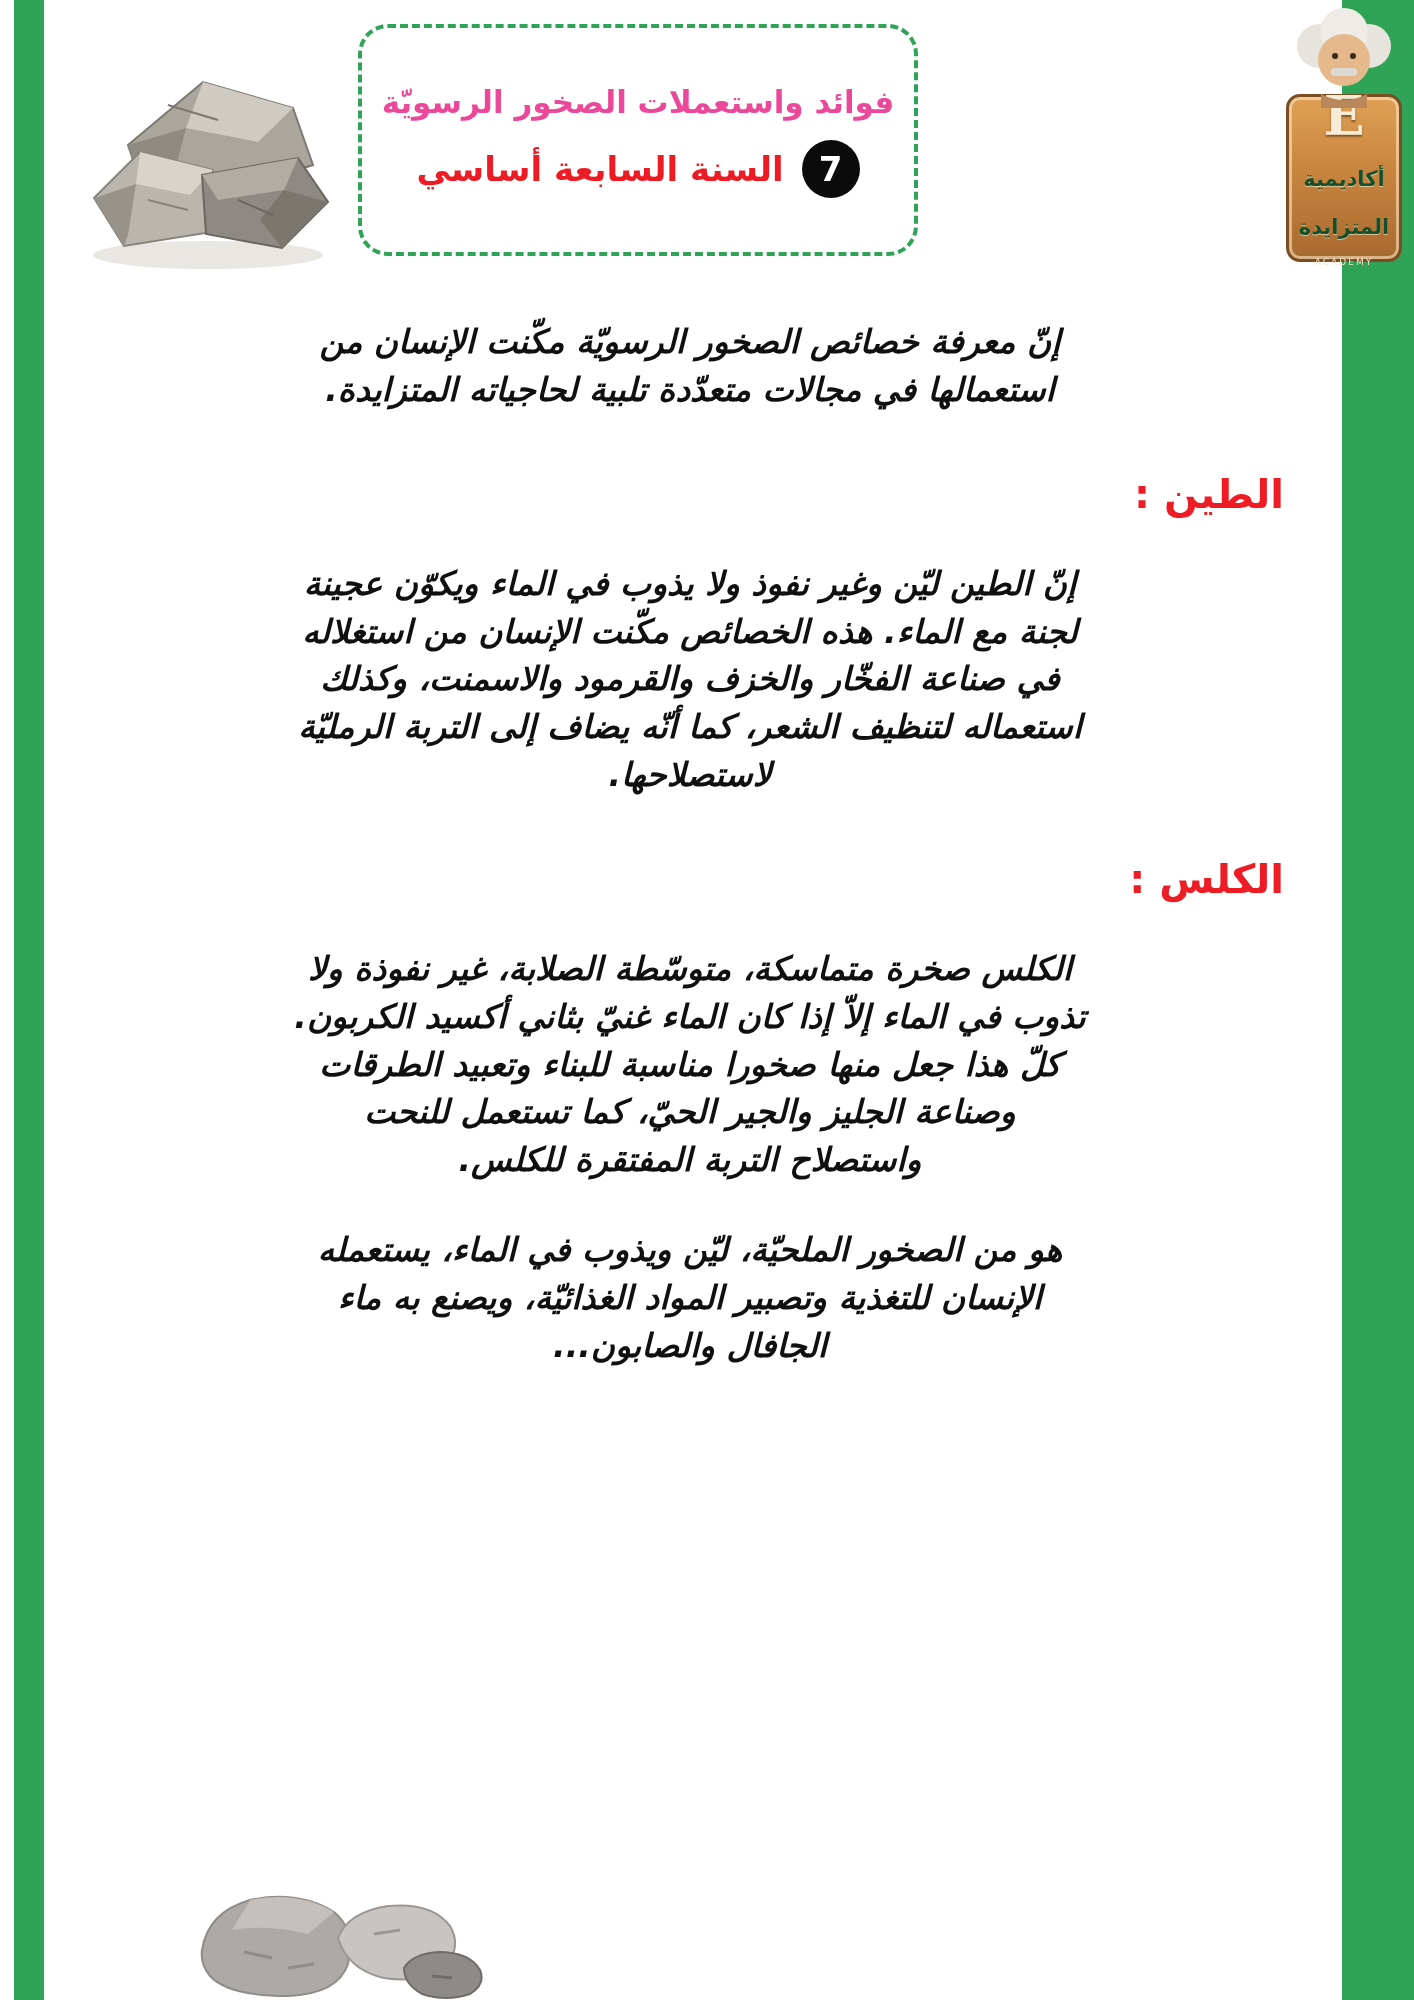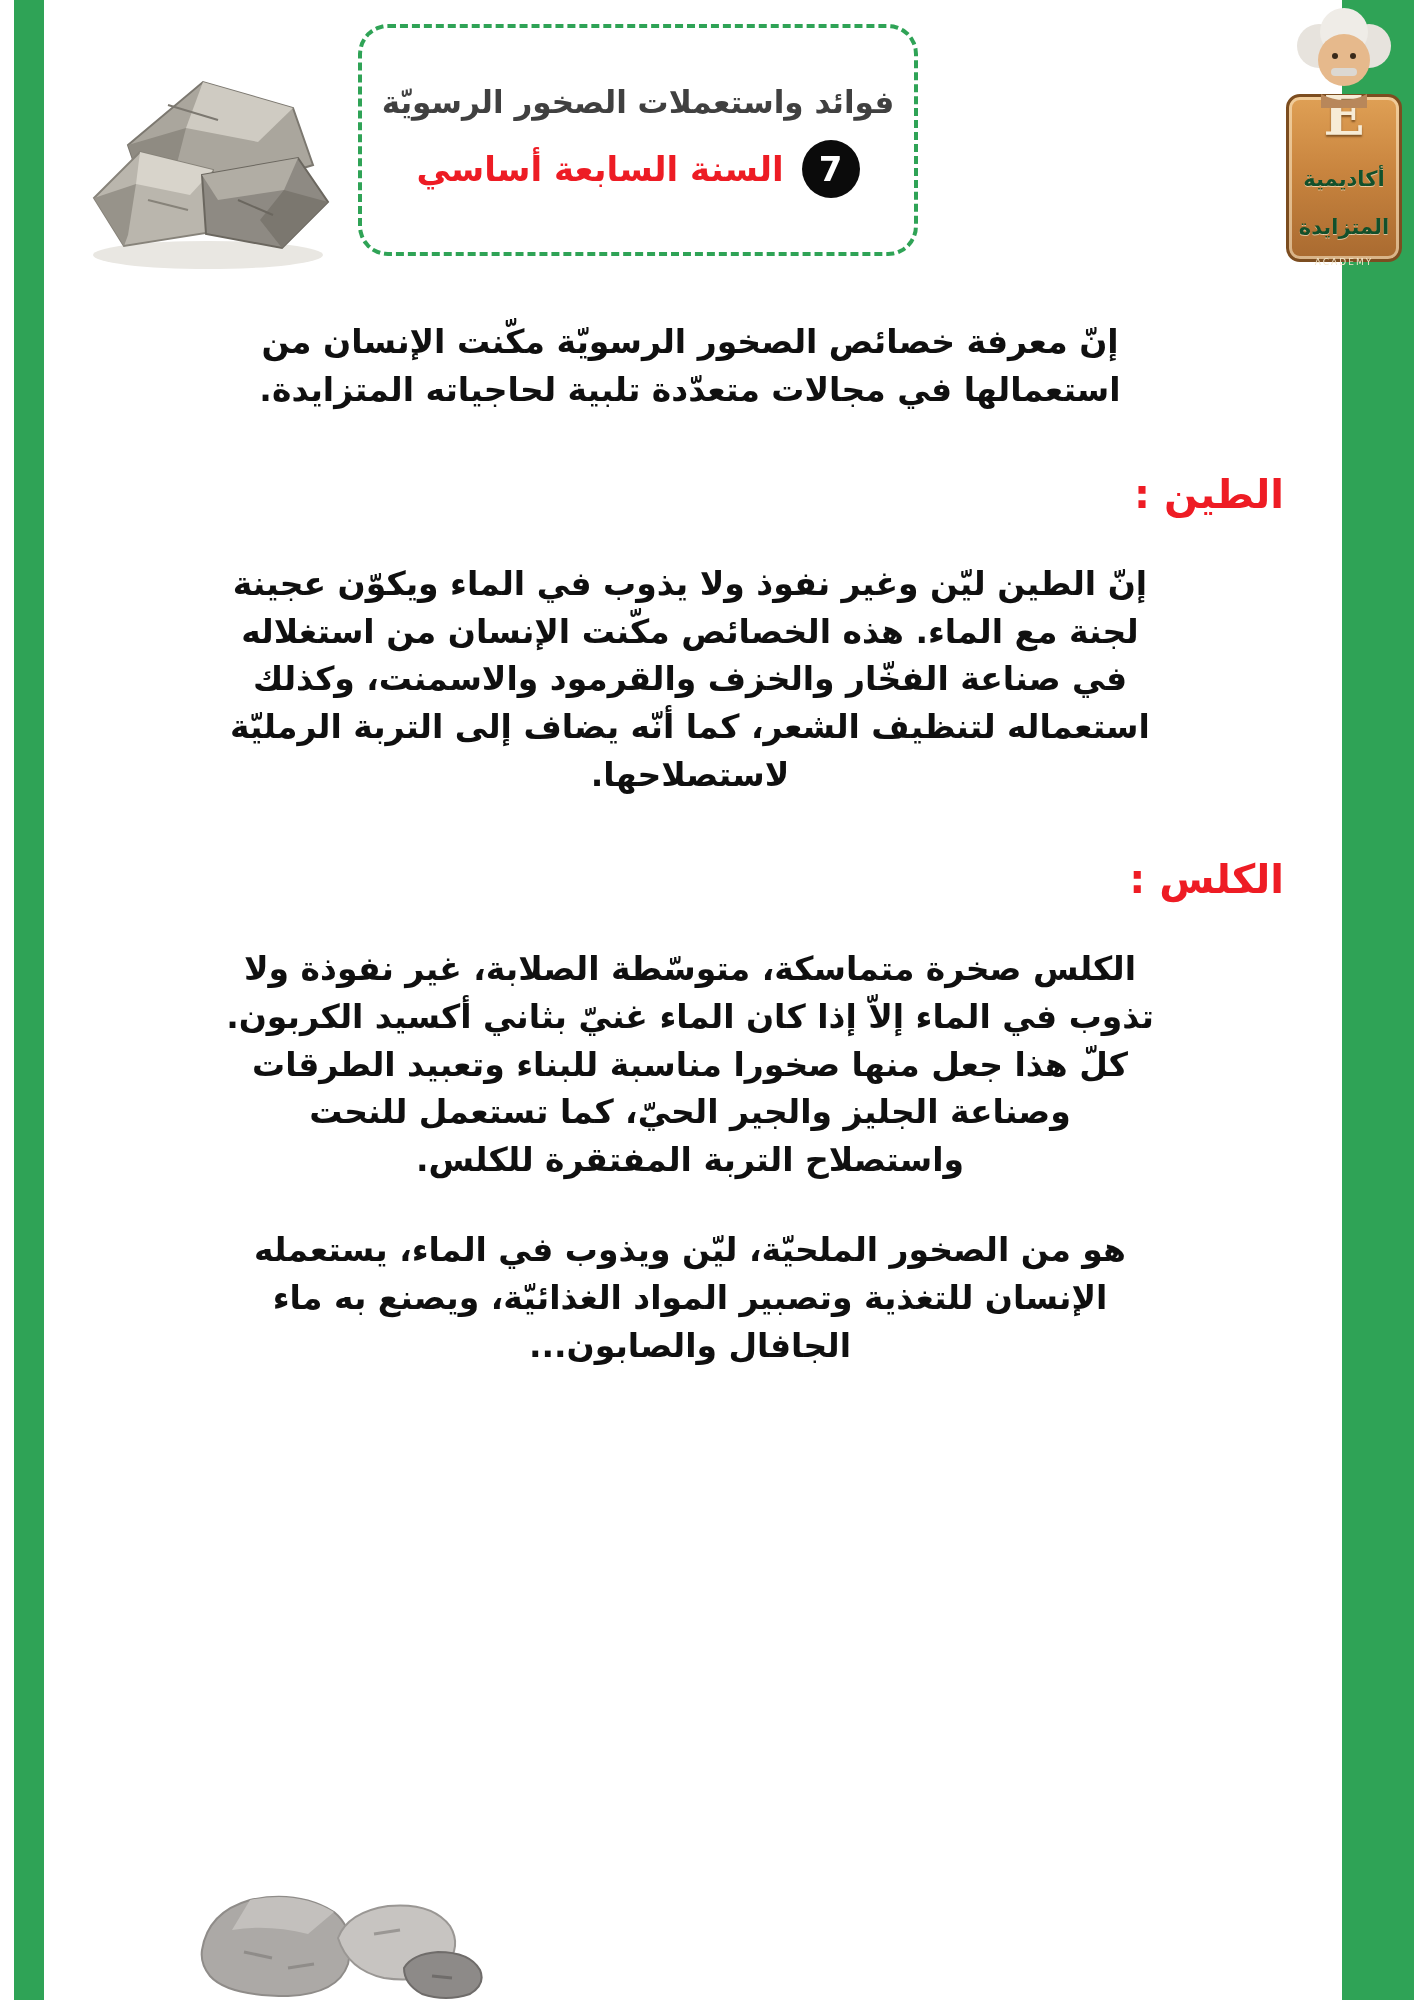--- a/index.html
+++ b/index.html
@@ -27,21 +27,21 @@
   .title-box{
     position:absolute;left:358px;top:24px;width:560px;height:232px;
     border:4px dashed #2fa356;border-radius:30px;
     background:#ffffff;
     box-sizing:border-box;
     display:flex;flex-direction:column;justify-content:center;align-items:center;
     padding:10px 18px;
   }
   .title-line{
     direction:rtl;
-    color:#404040;font-weight:bold;font-size:31px;line-height:1.35;
+    color:#ec4899;font-weight:bold;font-size:31px;line-height:1.35;
     text-align:center;white-space:nowrap;
   }
   .grade-row{
     direction:rtl;
     display:flex;align-items:center;gap:18px;
     margin-top:16px;
   }
   .grade-circle{
     width:58px;height:58px;border-radius:50%;
     background:#0b0b0b;color:#ffffff;
@@ -86,20 +86,21 @@
   }
   .paragraph{
     direction:rtl;
     text-align:center;
     white-space:pre-line;
     color:#101010;
     font-weight:bold;
     font-size:33px;
     line-height:1.45;
     margin:0;
+    font-style:italic;
   }
   .section-heading{
     direction:rtl;
     text-align:right;
     color:#ee1c24;
     font-weight:bold;
     font-size:40px;
     line-height:1.2;
     margin:0;
     padding-right:26px;

